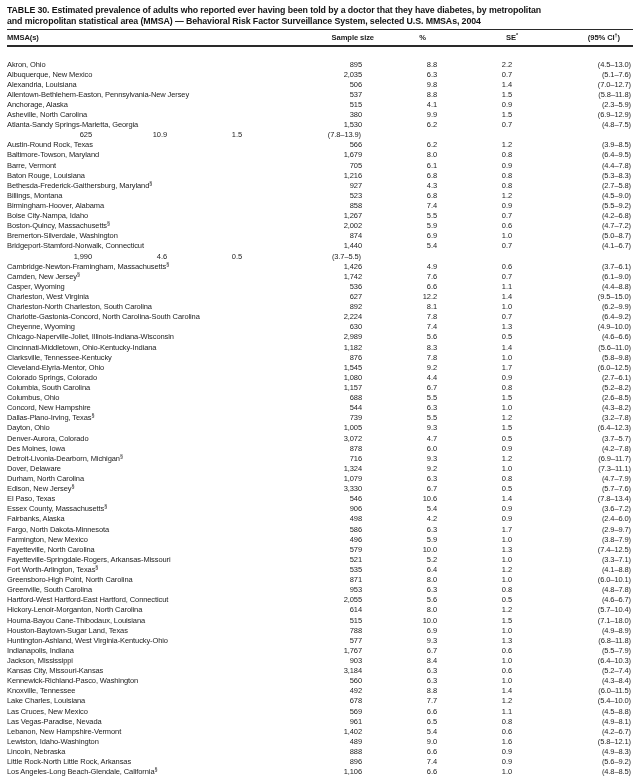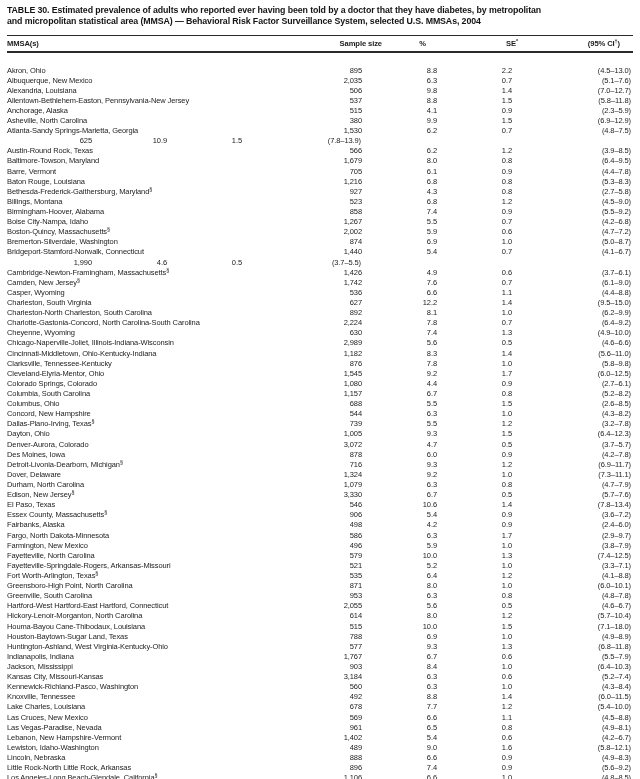--- a/index.html
+++ b/index.html
@@ -8,34 +8,34 @@
     background:#fff;color:#1c1c1c;
     font-family:"Liberation Sans","DejaVu Sans",sans-serif;
     padding:5px 7px 0 7px;overflow:hidden;
     letter-spacing:-0.1px;
   }
   .title{
     font-weight:bold;font-size:8.8px;line-height:11px;color:#141414;
   }
   .thead{
     display:flex;align-items:flex-end;
-    margin-top:8px;
+    margin-top:2px;
     border-top:1.4px solid #2a2a2a;
     border-bottom:2.4px solid #2a2a2a;
     padding:2.5px 0 3px 0;
     font-weight:bold;font-size:7.6px;
   }
   .tbody{padding-top:13px;}
   .trow{display:flex;height:10.12px;font-size:7.5px;line-height:10.12px;white-space:nowrap;}
   .c0{flex:1 1 auto;text-align:left;overflow:hidden;}
   .c1{width:85px;flex:0 0 85px;text-align:right;}
   .c2{width:78px;flex:0 0 78px;text-align:right;padding-right:3px;box-sizing:border-box;}
   .c3{width:75px;flex:0 0 75px;text-align:right;padding-right:3px;box-sizing:border-box;}
   .c4{width:118px;flex:0 0 118px;text-align:right;padding-right:2px;box-sizing:border-box;}
-  .thead .c1{position:relative;left:20px;}
+  .thead .c1{position:relative;left:12px;}
   .thead .c2{padding-right:14px;}
   .thead .c3{position:relative;left:6px;padding-right:3px;}
   .thead .c4{padding-right:13px;}
   sup.mark{font-size:5.4px;line-height:0;vertical-align:3px;letter-spacing:0;}
 </style>
 </head>
 <body>
 
 <div class="page">
   <div class="title">
@@ -203,21 +203,21 @@
         <div class="c4">(6.1–9.0)</div>
       </div>
       <div class="trow">
         <div class="c0">Casper, Wyoming</div>
         <div class="c1">536</div>
         <div class="c2">6.6</div>
         <div class="c3">1.1</div>
         <div class="c4">(4.4–8.8)</div>
       </div>
       <div class="trow">
-        <div class="c0">Charleston, South Virginia</div>
+        <div class="c0">Charleston, West Virginia</div>
         <div class="c1">627</div>
         <div class="c2">12.2</div>
         <div class="c3">1.4</div>
         <div class="c4">(9.5–15.0)</div>
       </div>
       <div class="trow">
         <div class="c0">Charleston-North Charleston, South Carolina</div>
         <div class="c1">892</div>
         <div class="c2">8.1</div>
         <div class="c3">1.0</div>

